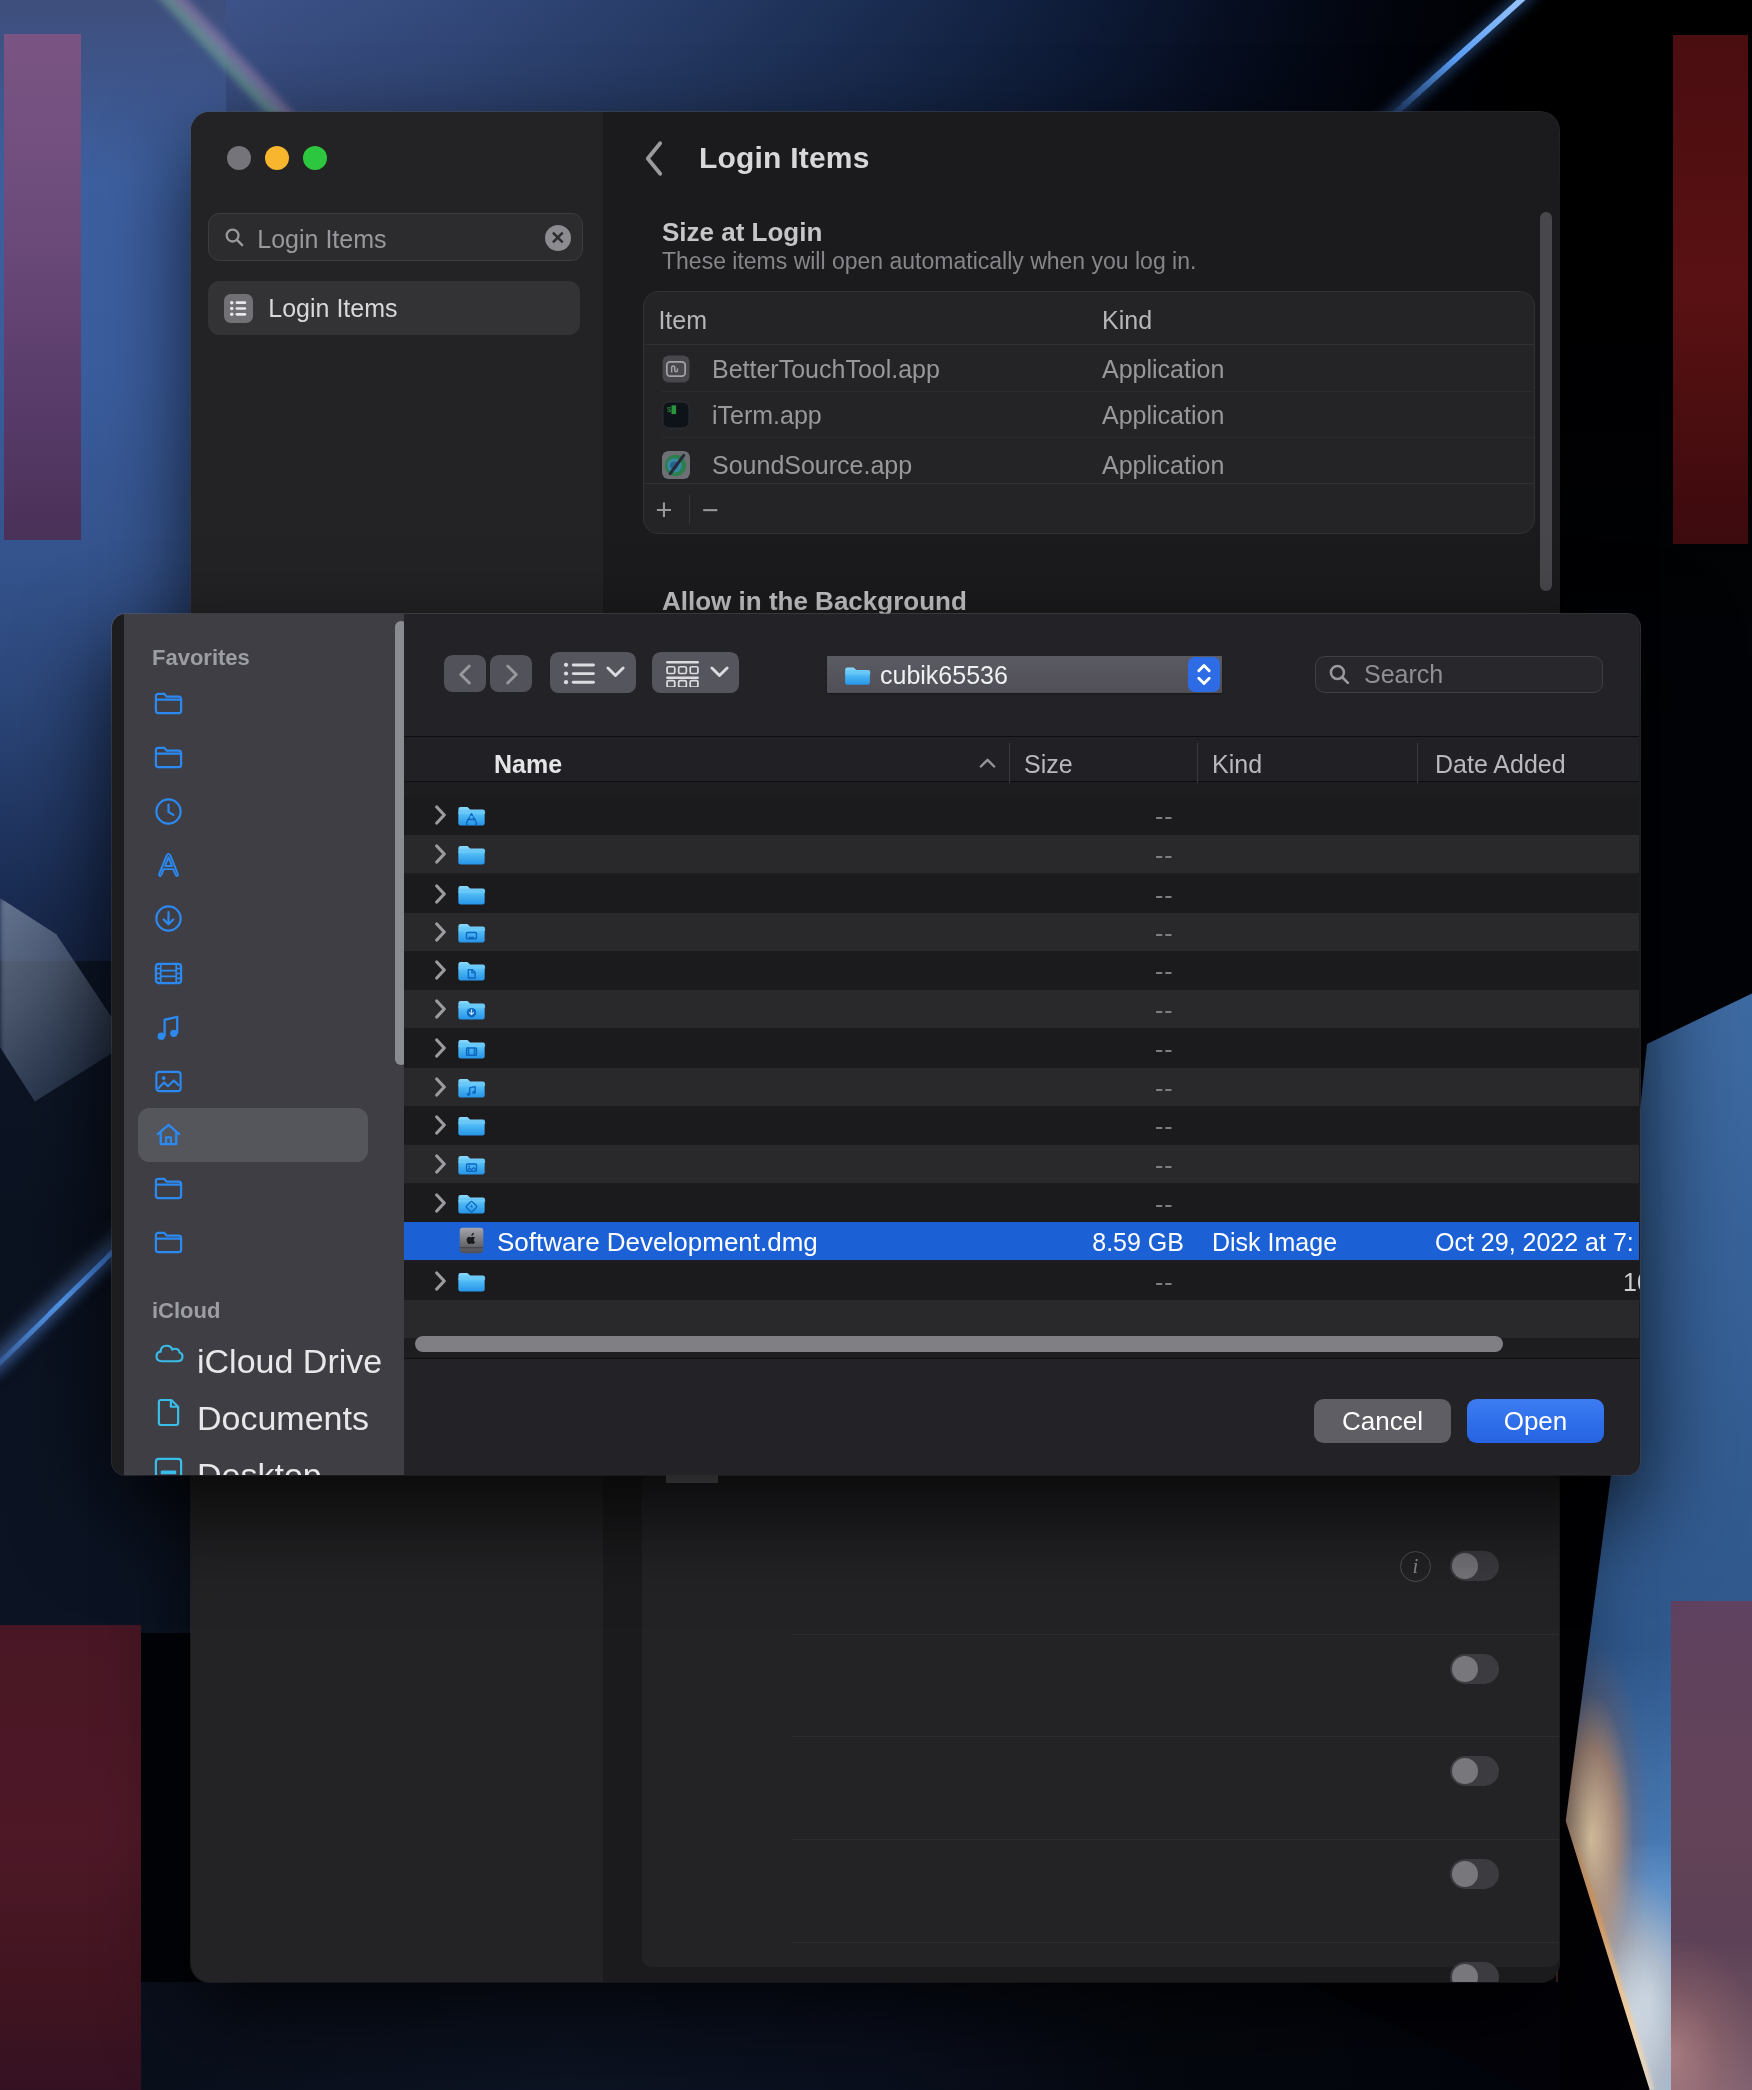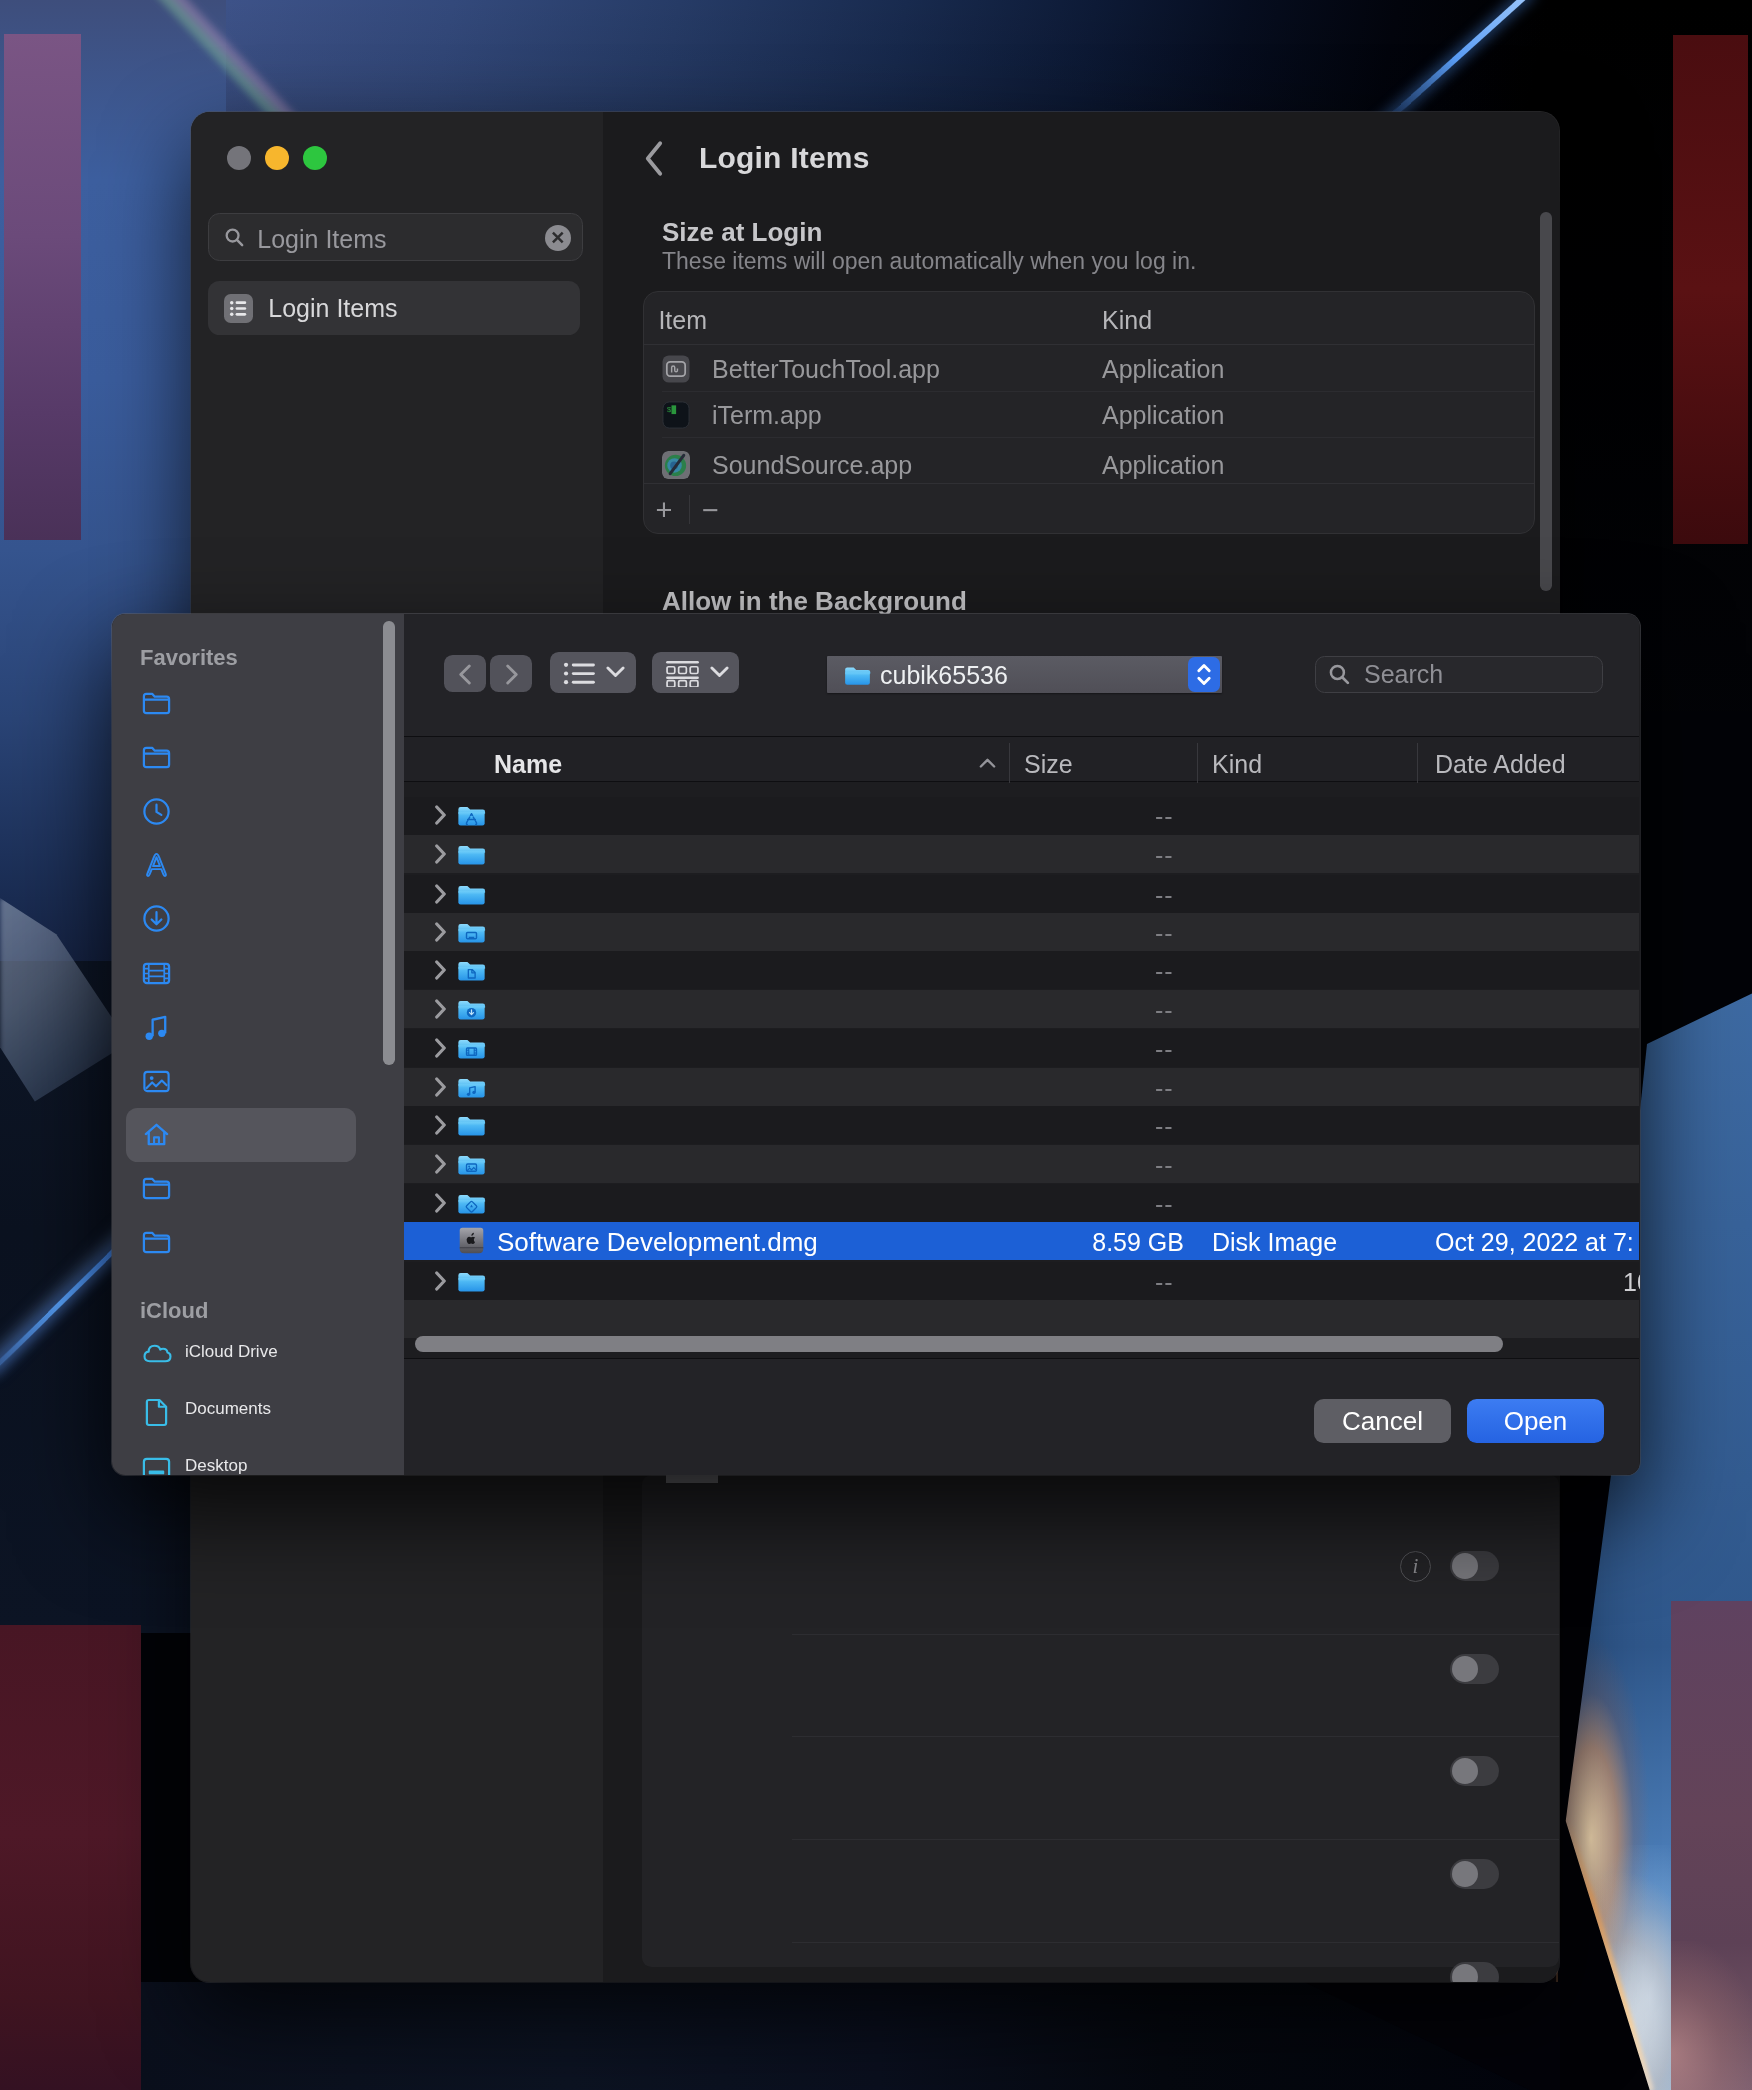--- a/index.html
+++ b/index.html
@@ -100,24 +100,24 @@
 .toggle::after { content:""; position:absolute; left:1.9px; top:1.9px; width:26px; height:26px; border-radius:50%; background:#77777c;}
 .amini { position:absolute; left:24px; top:-7.7px; width:52px; height:15.4px; border-radius:3.8px 3.8px 0 0; background:#6e6e73;}
 .info { position:absolute; left:758px; width:31px; height:31px; border-radius:50%; border:1.9px solid #515155;
   color:#8a8a8e; text-align:center; font-size:21px; line-height:29px; font-family:"Liberation Serif",serif; font-style:italic;}
 .svscroll { position:absolute; left:1349px; top:100px; width:11.5px; height:379px; border-radius:5.8px; background:#48484c;}
 
 
 #dialog { position:absolute; left:112px; top:614px; width:1528px; height:861px;
   border-radius:13.4px; overflow:hidden; background:#1d1d20;
   box-shadow:0 38px 96px rgba(0,0,0,0.8), 0 0 0 1px rgba(110,110,118,0.5);}
-#dialog .dsb { position:absolute; left:0; top:0; width:338px; height:100%; background:#3e3e44;}
+#dialog .dsb { position:absolute; left:12px; top:0; width:338px; height:100%; background:#3e3e44;}
 .dsb .hdr { position:absolute; left:28px; font-size:22px; font-weight:700; color:#9d9ea3;}
 .dsb .sbic { position:absolute; left:29px; width:31px; height:31px;}
-.dsb .rowtx { position:absolute; left:73px; font-size:17px; color:#e8e8ea;}
+.dsb .rowtx { position:absolute; left:73px; font-size:34px; color:#e8e8ea;}
 .dsel { position:absolute; left:14.4px; top:494px; width:230px; height:54px; border-radius:11.5px; background:#55555c;}
 .dsbscroll { position:absolute; left:271px; top:6.7px; width:11.5px; height:444px; border-radius:5.8px; background:#9fa0a5; opacity:0.8;}
 #dialog .dmain { position:absolute; left:292px; top:0; width:1235px; height:100%; background:#1d1d20;}
 .dtoolbar { position:absolute; left:0; top:0; width:100%; height:122px; background:#232327;}
 .navbtn { position:absolute; top:41px; width:42px; height:37px; border-radius:8.6px; background:#52525a;}
 .navbtn svg { position:absolute; left:11.5px; top:8.6px; }
 .viewbtn { position:absolute; top:38px; height:41px; border-radius:8.6px; background:#55555d;}
 .ddrop { position:absolute; left:423px; top:42px; width:395px; height:37px; border-radius:1px;
   background:linear-gradient(180deg,#5b5b63 0%,#504f57 100%); box-shadow:0 1px 1.9px rgba(0,0,0,0.4);}
 .ddrop .dtx { position:absolute; left:53px; top:4.8px; font-size:25px; color:#eef0f2;}

